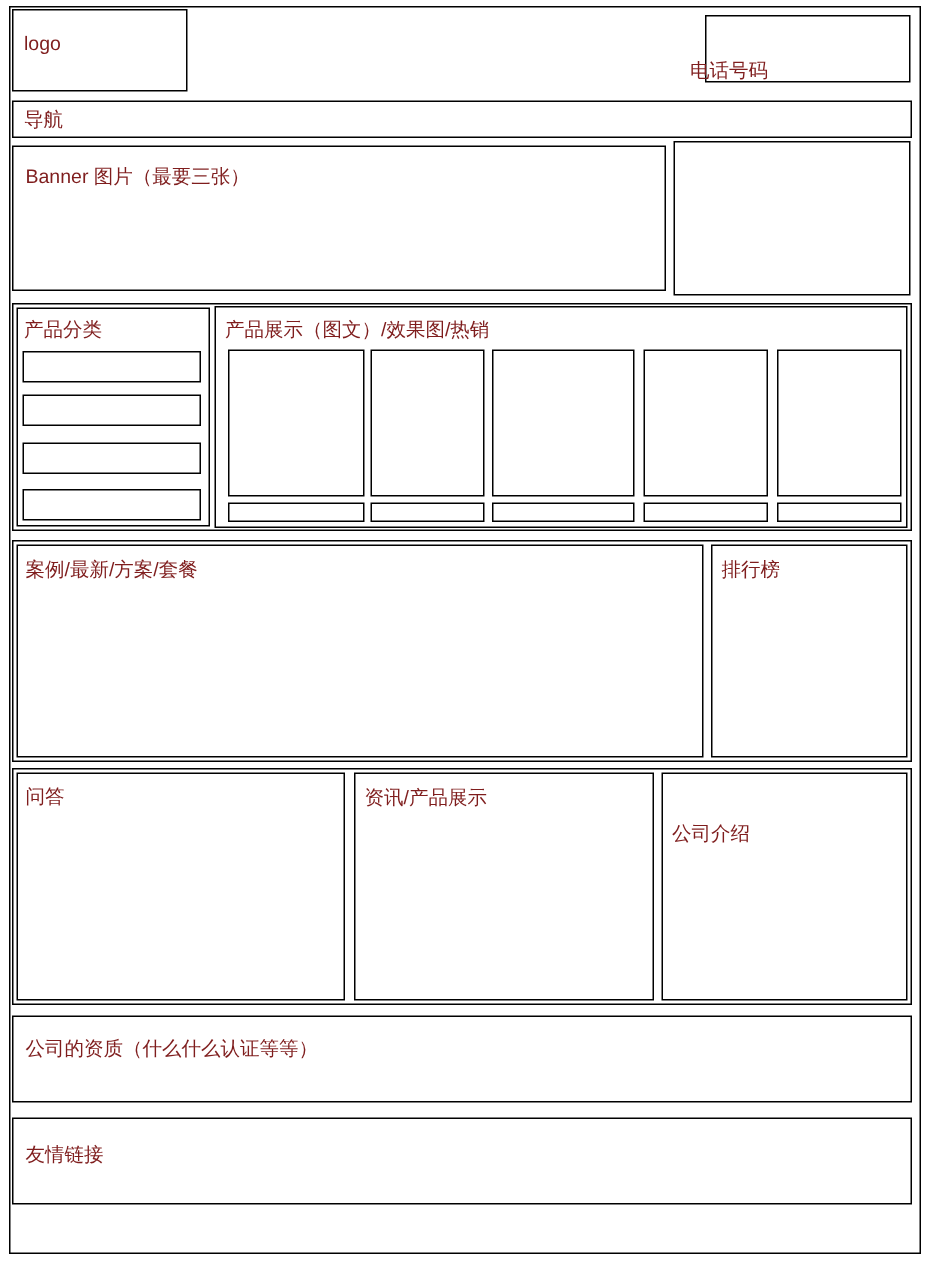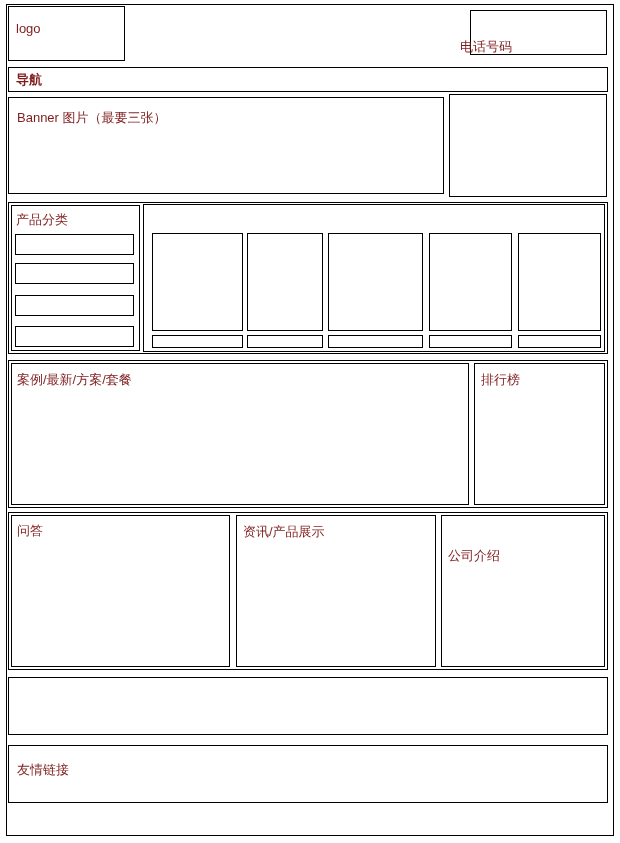--- a/index.html
+++ b/index.html
@@ -54,21 +54,21 @@
   }
   #phone-label { left: 460px; top: 22px; margin-top: 16px; }
 
   
   #nav-box {
     left: 8px;
     top: 67px;
     width: 600px;
     height: 25px;
   }
-  #nav-label { left: 16px; top: 71px; font-weight: bold; }
+  #nav-label { left: 16px; top: 71px; }
 
   
   #banner-box {
     left: 8px;
     top: 97px;
     width: 436px;
     height: 97px;
   }
   #banner-label { left: 17px; top: 109px; }
 
@@ -222,20 +222,21 @@
   <div class="box" id="products-section"></div>
 
   <div class="box" id="category-box"></div>
   <div class="label" id="category-label">产品分类</div>
   <div class="box cat-item" id="cat-1"></div>
   <div class="box cat-item" id="cat-2"></div>
   <div class="box cat-item" id="cat-3"></div>
   <div class="box cat-item" id="cat-4"></div>
 
   <div class="box" id="showcase-box"></div>
+  <div class="label" id="showcase-label">产品展示（图文）/效果图/热销</div>
 
   <div class="box prod-img" id="prod-img-1"></div>
   <div class="box prod-cap" id="prod-cap-1"></div>
   <div class="box prod-img" id="prod-img-2"></div>
   <div class="box prod-cap" id="prod-cap-2"></div>
   <div class="box prod-img" id="prod-img-3"></div>
   <div class="box prod-cap" id="prod-cap-3"></div>
   <div class="box prod-img" id="prod-img-4"></div>
   <div class="box prod-cap" id="prod-cap-4"></div>
   <div class="box prod-img" id="prod-img-5"></div>
@@ -253,17 +254,18 @@
   <div class="box" id="qa-box"></div>
   <div class="label" id="qa-label">问答</div>
 
   <div class="box" id="news-box"></div>
   <div class="label" id="news-label">资讯/产品展示</div>
 
   <div class="box" id="company-box"></div>
   <div class="label" id="company-label">公司介绍</div>
 
   <div class="box" id="credentials-box"></div>
+  <div class="label" id="credentials-label">公司的资质（什么什么认证等等）</div>
 
   <div class="box" id="links-box"></div>
   <div class="label" id="links-label">友情链接</div>
 
 </div>
 
 </body></html>

